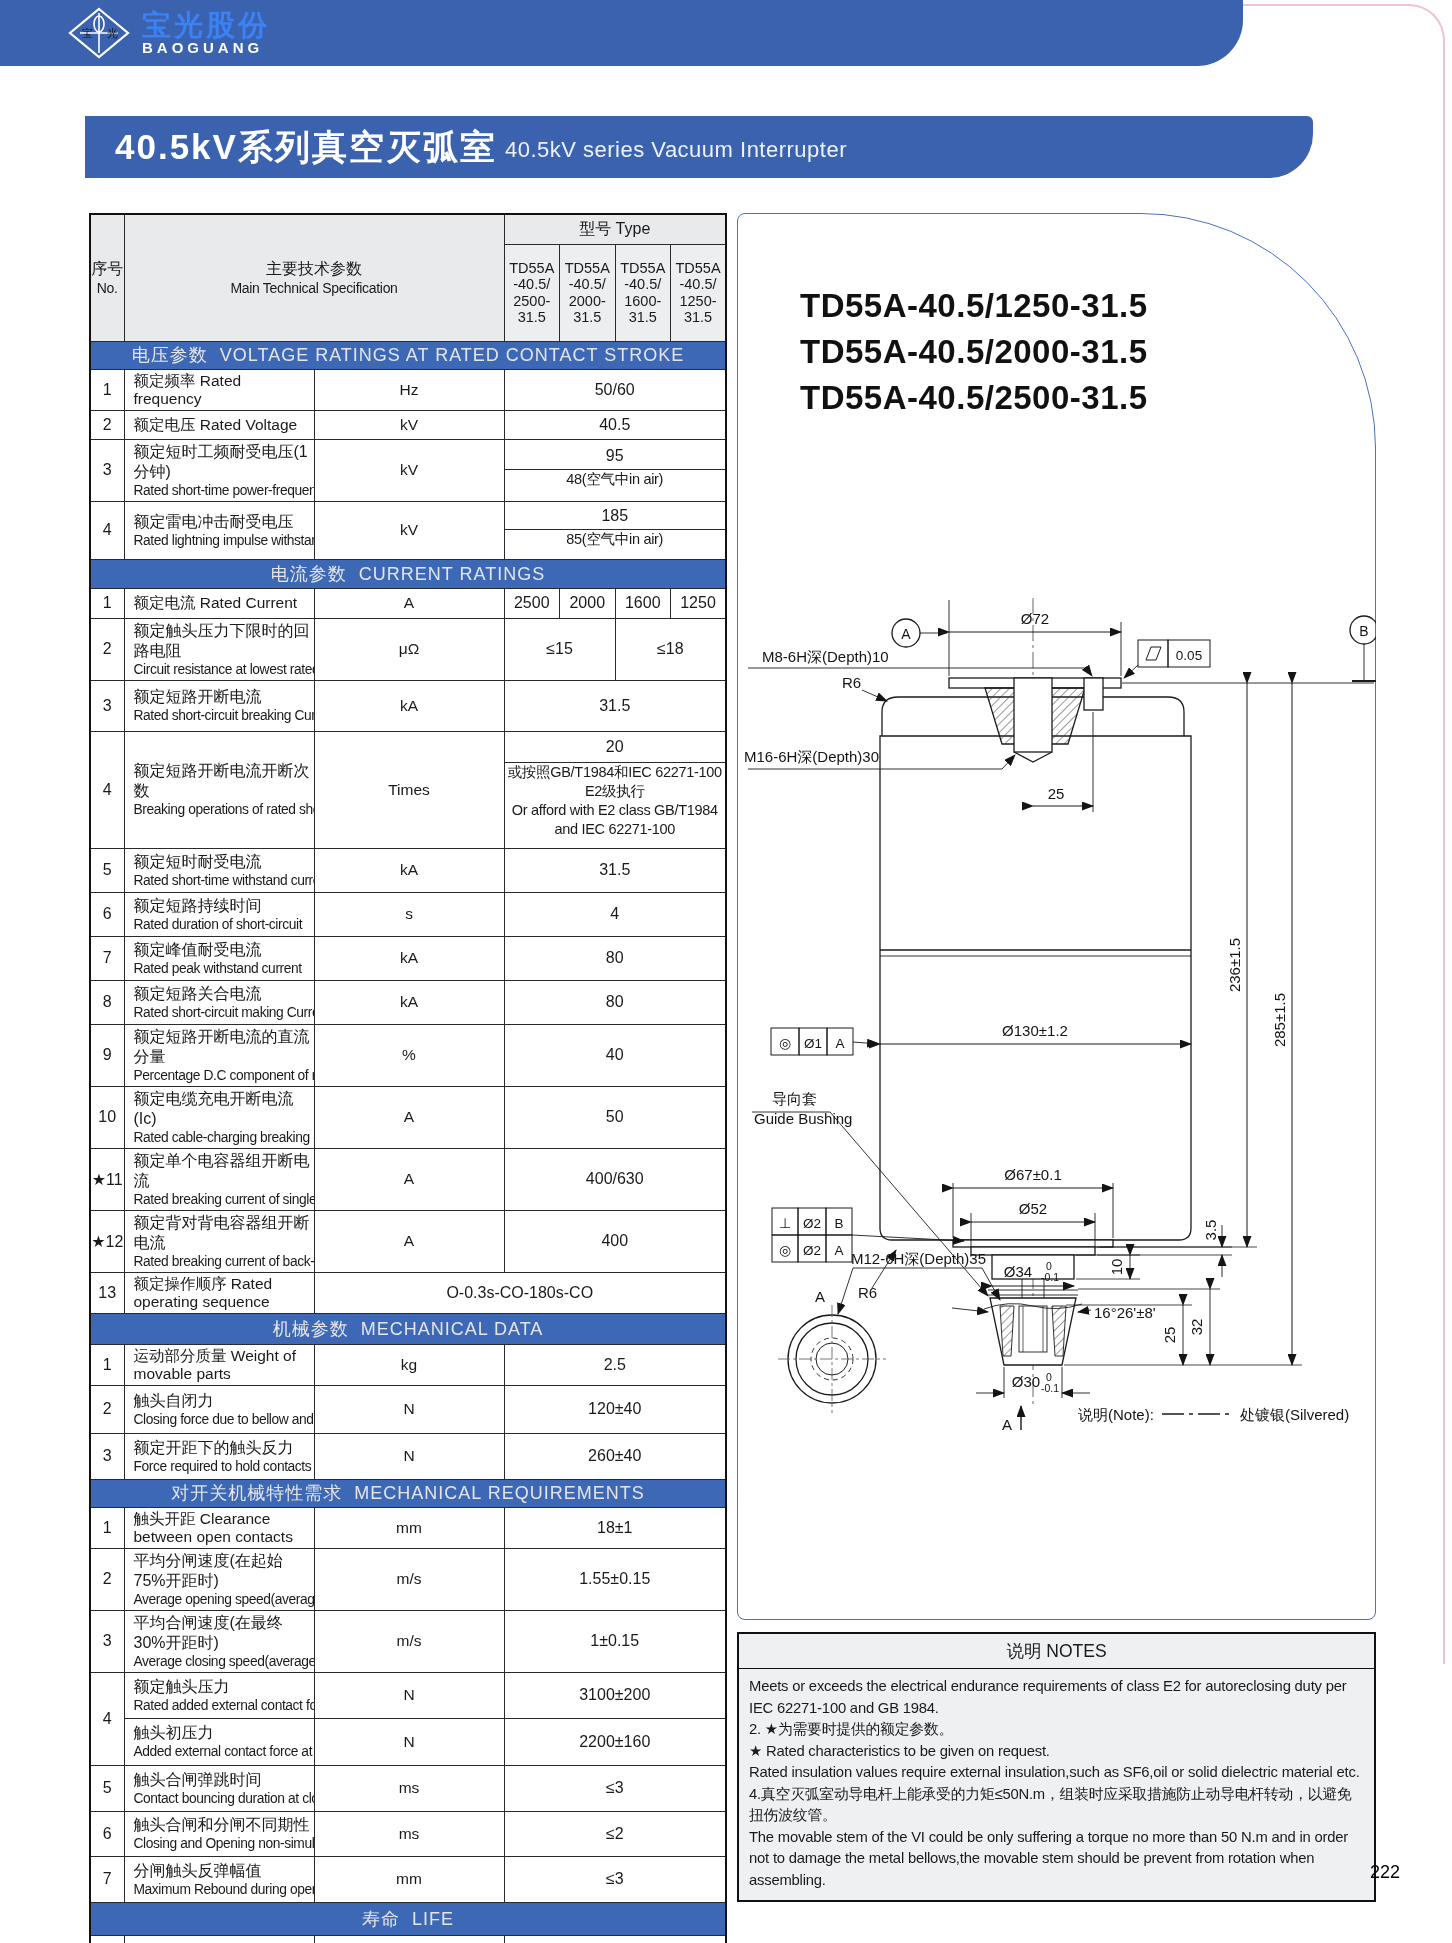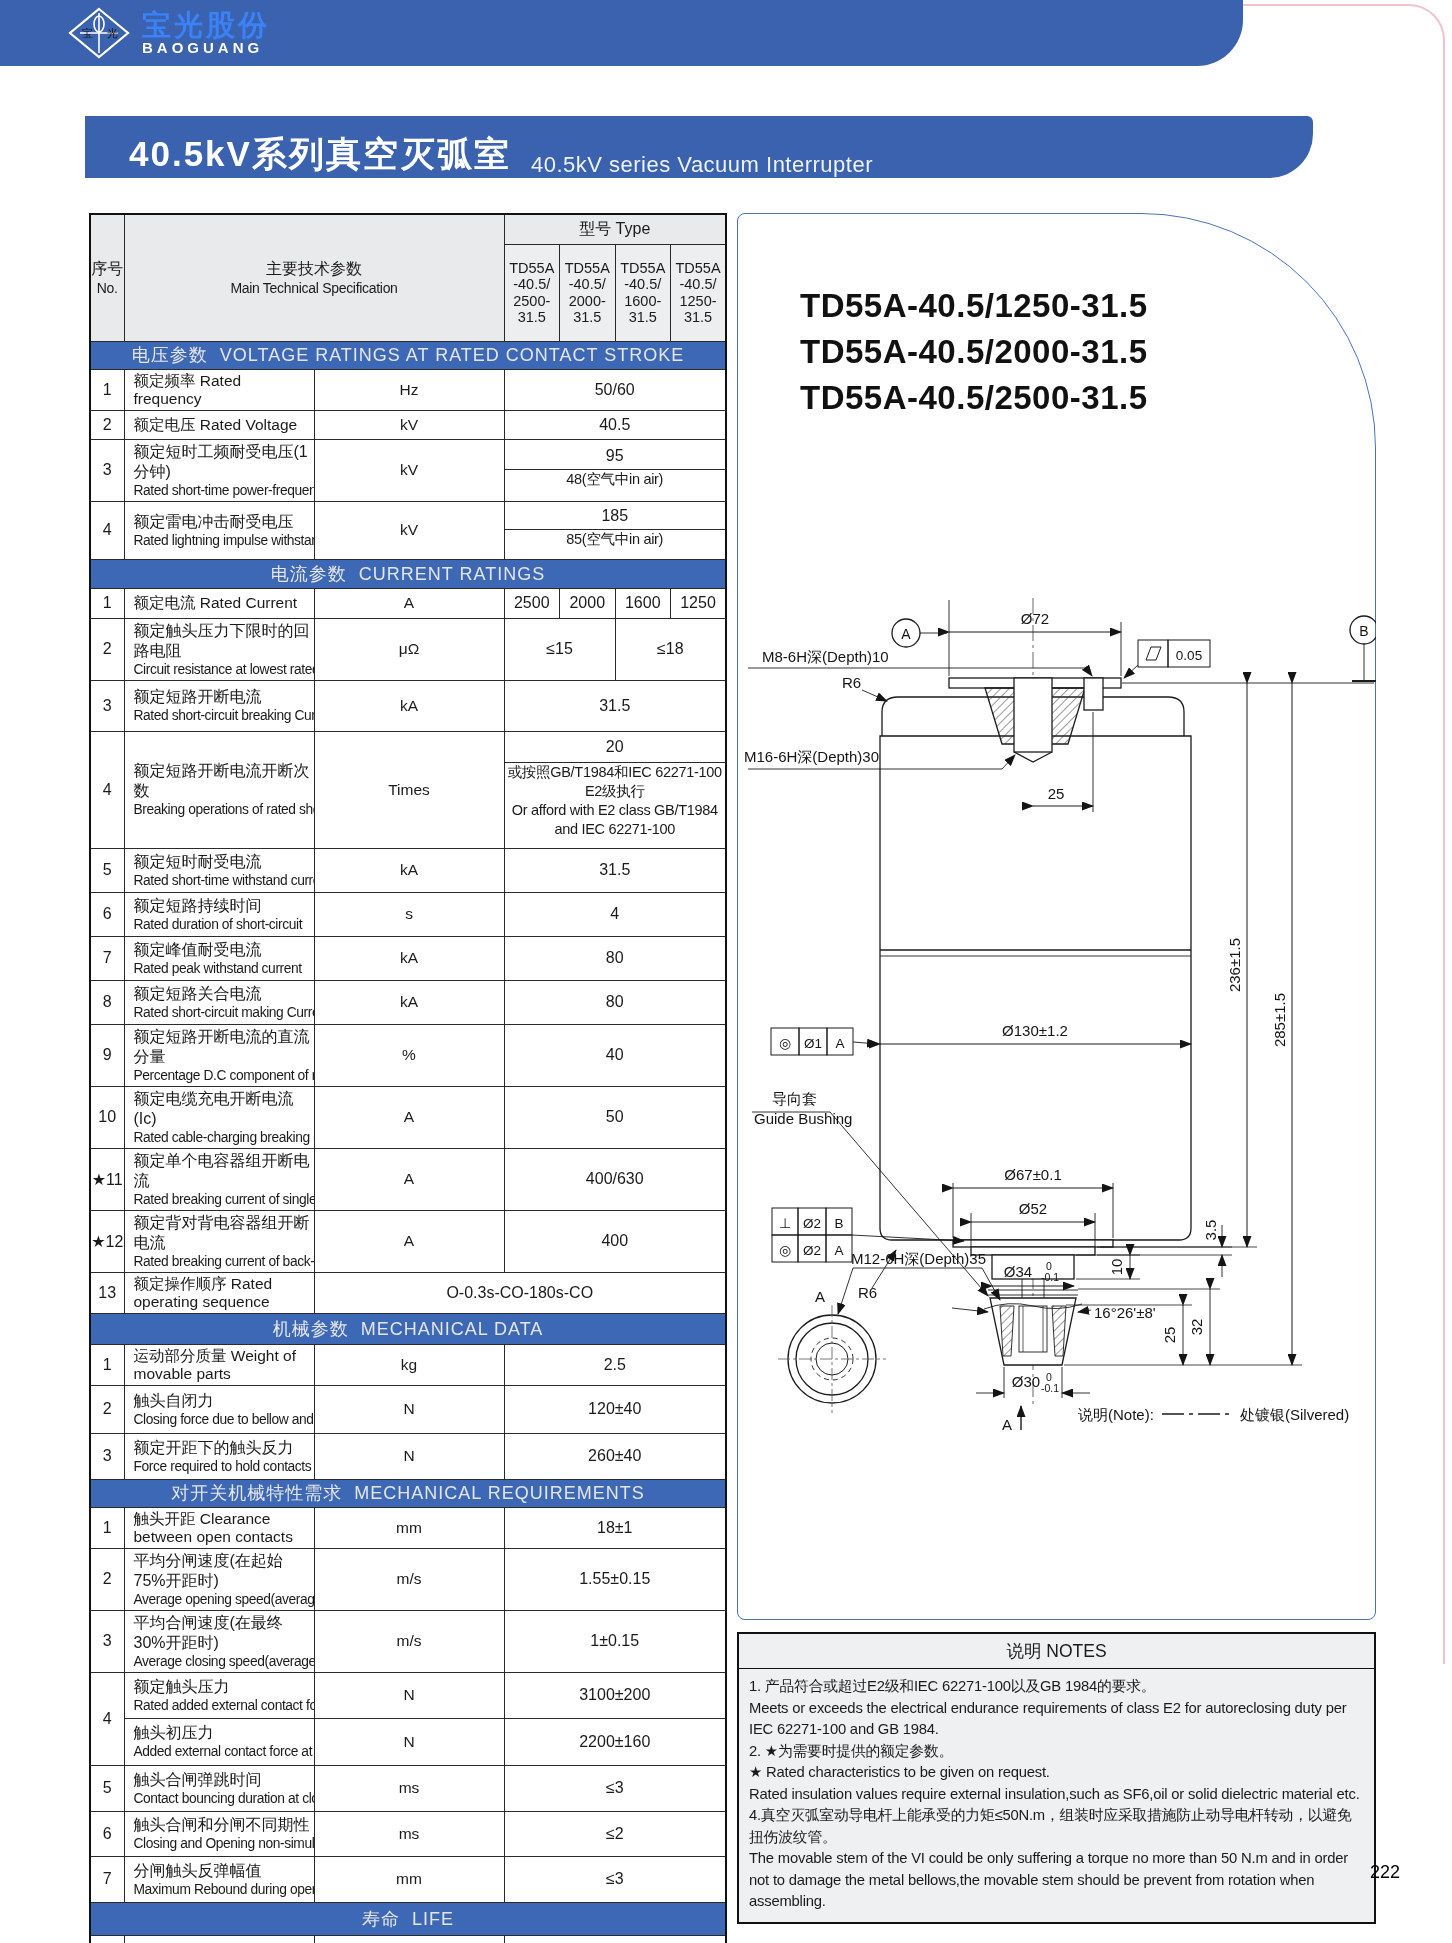--- a/index.html
+++ b/index.html
@@ -10,21 +10,21 @@
   .top-band{position:absolute;left:0;top:0;width:1243px;height:66px;background:#3a62ae;
             border-bottom-right-radius:46px;}
   .pink-accent{position:absolute;left:1243px;top:4px;width:202px;height:1660px;
                border-top:2px solid #f0c3cc;border-right:2px solid #f0c3cc;border-top-right-radius:36px;}
   .logo{position:absolute;left:68px;top:7px;display:flex;align-items:center;gap:12px;}
   .logo-text .zh{font-size:29px;font-weight:bold;color:#3b82f6;letter-spacing:3px;line-height:30px;}
   .logo-text .en{font-size:15px;font-weight:bold;color:#fff;letter-spacing:4px;line-height:16px;}
   
   .title-bar{position:absolute;left:85px;top:116px;width:1228px;height:62px;background:#3a62ae;
              border-bottom-right-radius:44px;border-top-right-radius:6px;
-             display:flex;align-items:flex-end;padding-left:44px;gap:20px;}
+             display:flex;align-items:center;padding-left:30px;gap:8px;}
   .title-bar .zh{font-size:35px;font-weight:bold;color:#fff;letter-spacing:2px;}
   .title-bar .en{font-size:22px;color:#eef2fa;letter-spacing:0.5px;padding-top:6px;}
   
   #spec-table{position:absolute;left:89px;top:213px;width:638px;border-collapse:collapse;table-layout:fixed;}
   #spec-table td{border:1px solid #2a2a2a;padding:0;vertical-align:middle;overflow:hidden;}
   #spec-table{border:2px solid #111;}
   .cell-head{background:#e9eaec;text-align:center;}
   .hd-zh{font-size:16px;}
   .hd-en{font-size:14px;letter-spacing:-0.3px;}
   .model-cell{font-size:14.5px;line-height:16.5px;text-align:center;background:#eceef0;}
@@ -582,21 +582,20 @@
       <text x="1041" y="1392" font-size="10.5">-0.1</text>
       <text x="1002" y="1430">A</text>
       <text x="1078" y="1420">说明(Note):</text>
       <text x="1240" y="1420">处镀银(Silvered)</text>
     </g>
   </svg>
 
   <div class="notes">
     <div class="notes-title">说明  NOTES</div>
     <div class="notes-body" id="notes-body">
-        <div class="note-line">1. 产品符合或超过E2级和IEC 62271-100以及GB 1984的要求。</div>
         <div class="note-line">Meets or exceeds the electrical endurance requirements of class E2 for autoreclosing duty per IEC 62271-100 and GB 1984.</div>
         <div class="note-line">2. ★为需要时提供的额定参数。</div>
         <div class="note-line">★ Rated characteristics to be given on request.</div>
         <div class="note-line">Rated insulation values require external insulation,such as SF6,oil or solid dielectric material etc.</div>
         <div class="note-line">4.真空灭弧室动导电杆上能承受的力矩≤50N.m，组装时应采取措施防止动导电杆转动，以避免扭伤波纹管。</div>
         <div class="note-line">The movable stem of the VI could be only suffering a torque no more than 50 N.m and in order not to damage the metal bellows,the movable stem should be prevent from rotation when assembling.</div>
       </div>
   </div>
 
   <div class="page-num">222</div>

